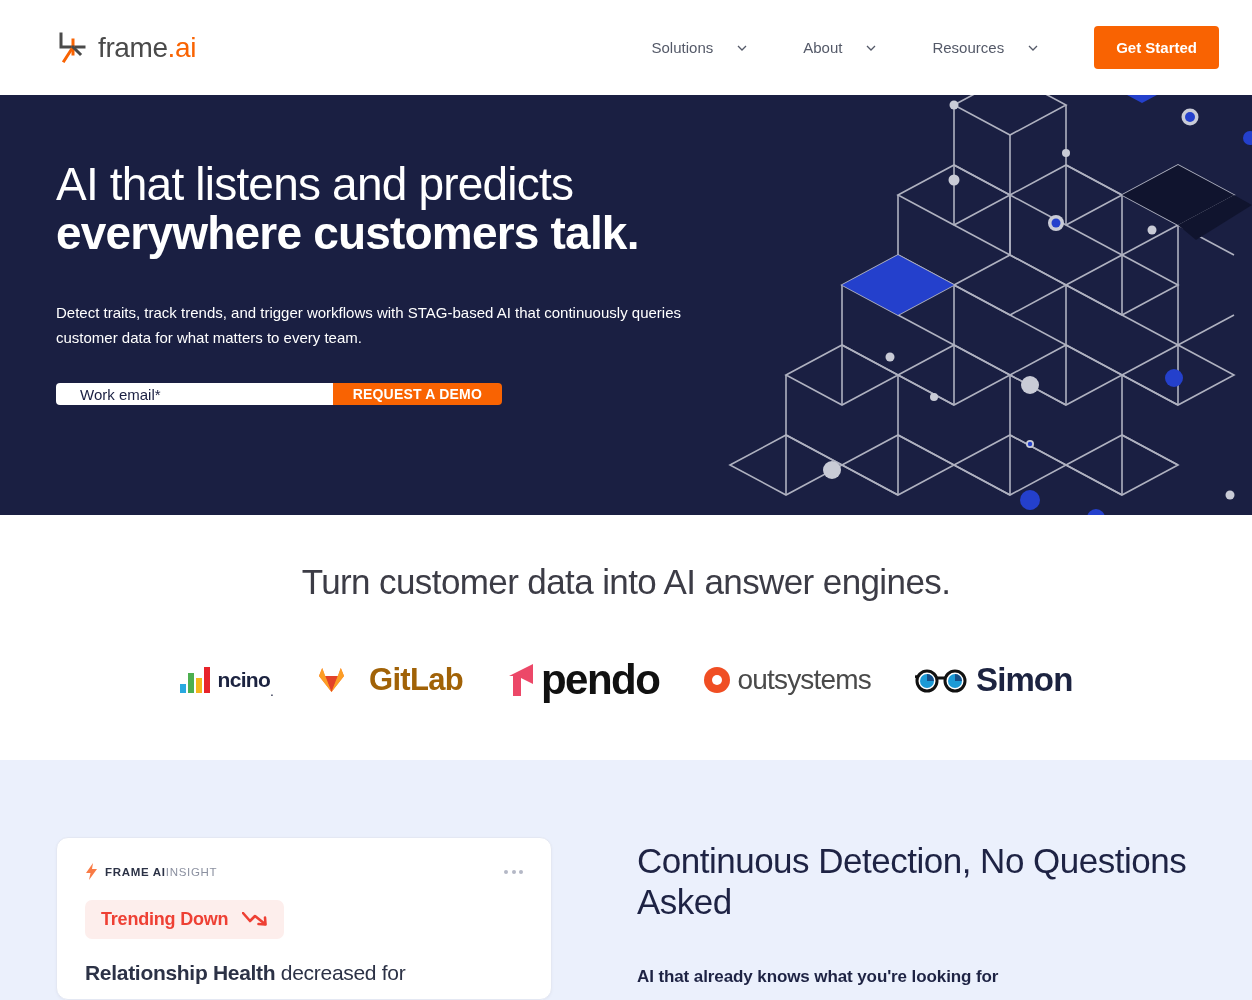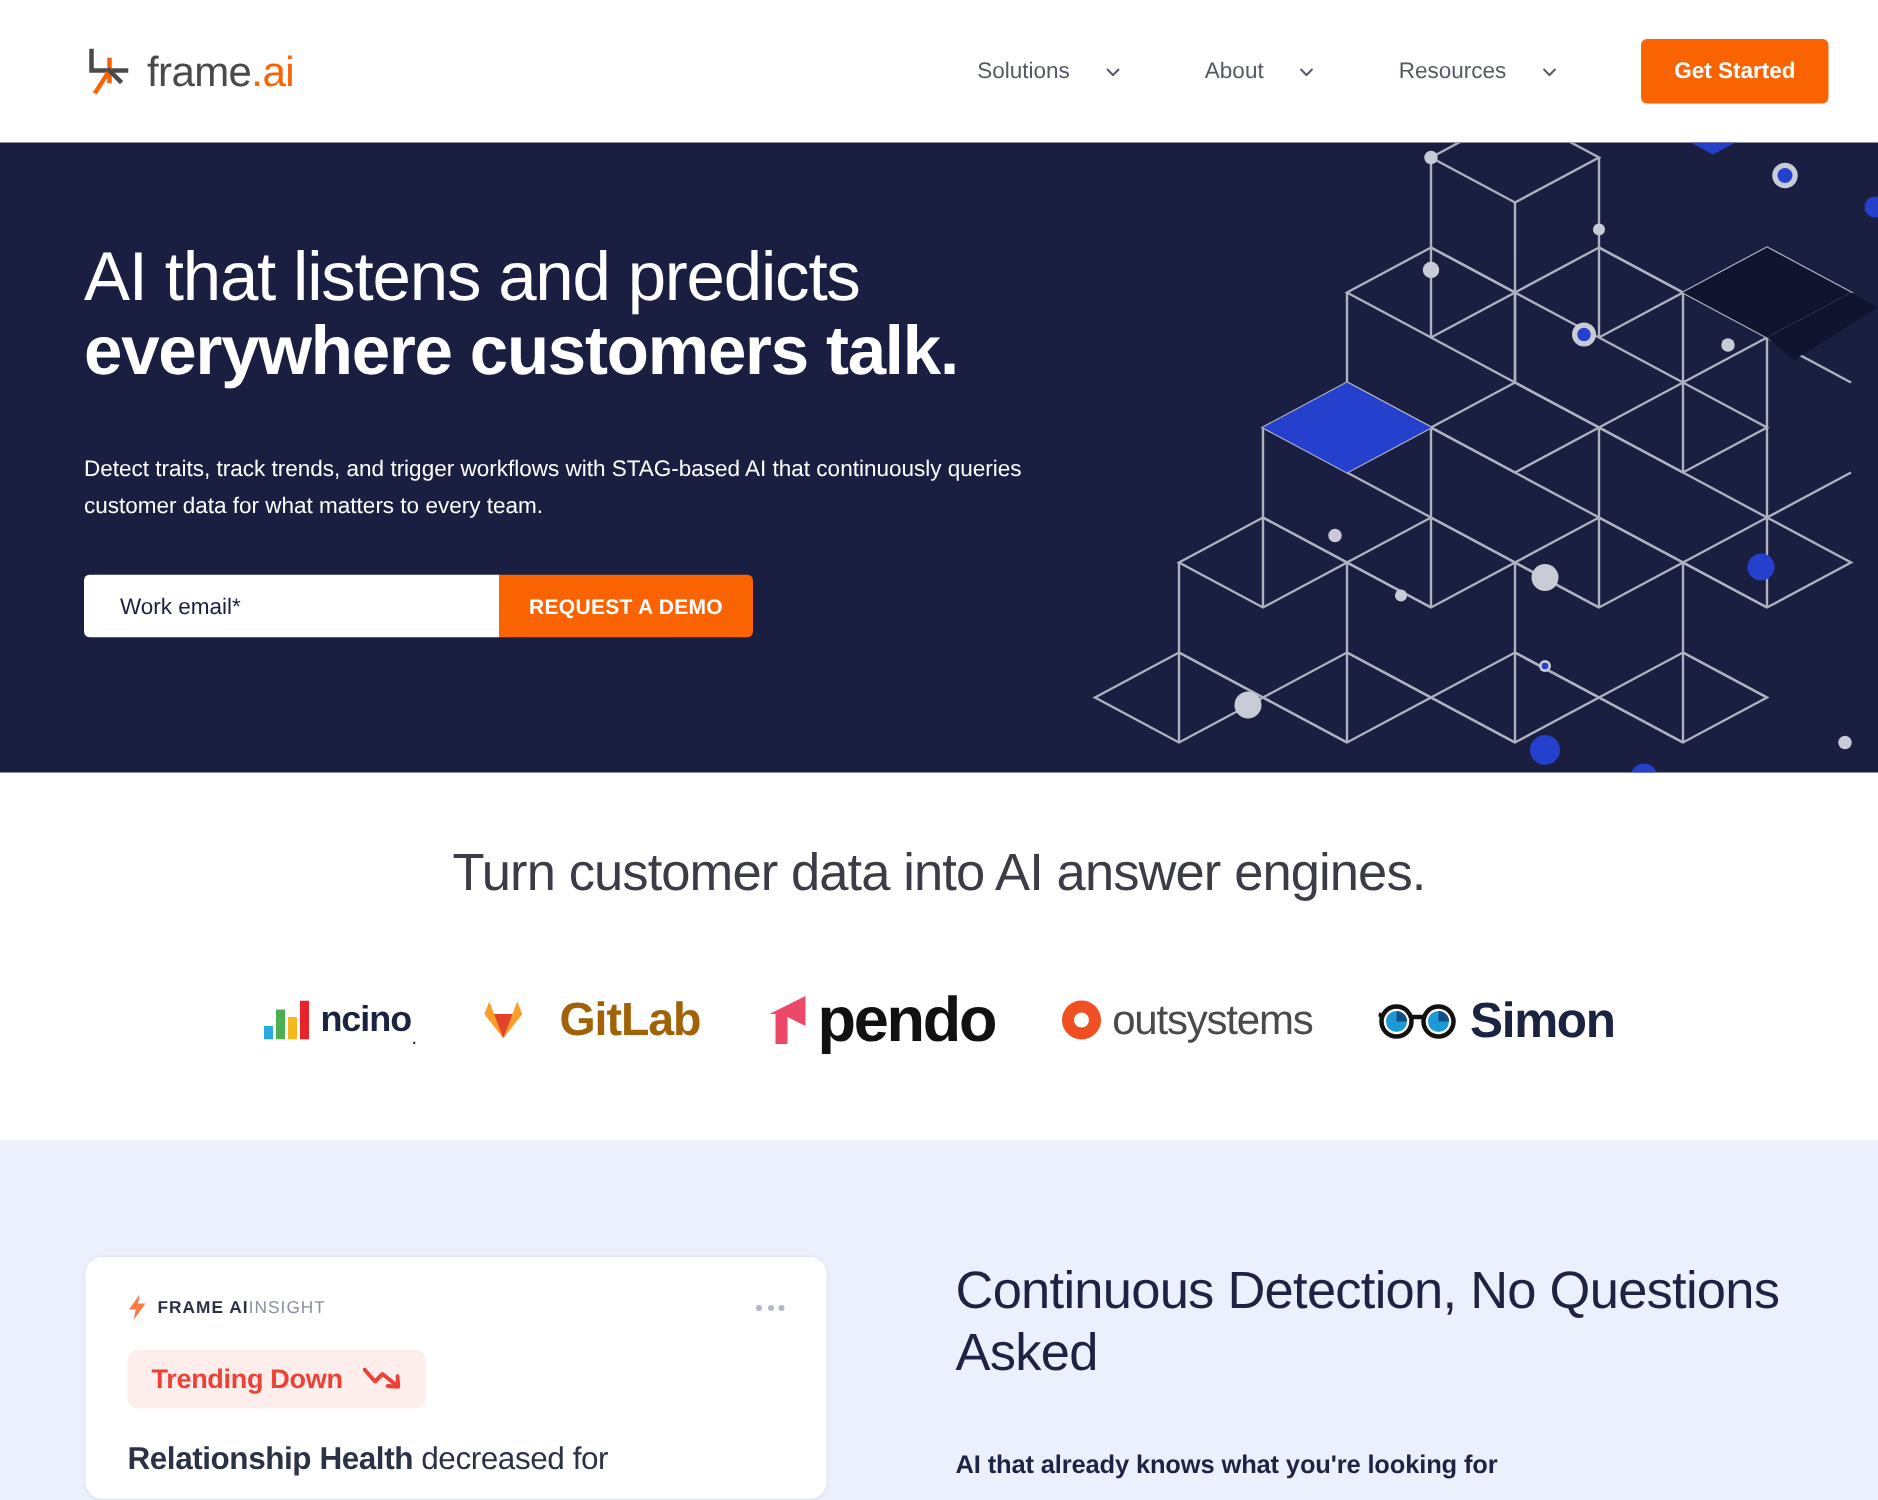--- a/index.html
+++ b/index.html
@@ -87,21 +87,21 @@
     margin-top: 42px;
     font-size: 15px;
     line-height: 1.72;
     color: #ffffff;
     max-width: 640px;
   }
   .hero-form {
     margin-top: 32px;
     display: flex;
     width: 446px;
-    height: 42px;
+    height: 22px;
     border-radius: 4px;
     overflow: hidden;
   }
   .hero-form input {
     flex: 1;
     border: none;
     outline: none;
     padding: 0 14px 0 24px;
     font-size: 15px;
     color: #1a1f42;
@@ -368,21 +368,21 @@
   <h2 class="logos-title">Turn customer data into AI answer engines.</h2>
   <div class="logos-row">
 
     <div class="logo-cell">
       <svg width="34" height="26" viewBox="0 0 34 26">
         <rect x="0" y="17" width="6" height="9" fill="#29a9e0"></rect>
         <rect x="8" y="6" width="6" height="20" fill="#4caf50"></rect>
         <rect x="16" y="11" width="6" height="15" fill="#f5b71c"></rect>
         <rect x="24" y="0" width="6" height="26" fill="#e8232a"></rect>
       </svg>
-      <span class="lg-text" style="font-size:24px;color:#1c2340;margin-left:4px;">ncino</span>
+      <span class="lg-text" style="font-size:21px;color:#1c2340;margin-left:4px;">ncino</span>
       <span style="font-size:14px;color:#1c2340;align-self:flex-end;margin-bottom:4px;">.</span>
     </div>
 
     <div class="logo-cell">
       <svg width="27" height="26" viewBox="0 0 27 26">
         <path d="M13.5 25 L1 9 L4.2 1 L7 9 L20 9 L22.8 1 L26 9 Z" fill="#fc6d26"></path>
         <path d="M13.5 25 L7 9 L20 9 Z" fill="#e24329"></path>
         <path d="M13.5 25 L1 9 L4.2 1 Z" fill="#fca326" opacity="0.9"></path>
         <path d="M13.5 25 L26 9 L22.8 1 Z" fill="#fca326" opacity="0.9"></path>
       </svg>

